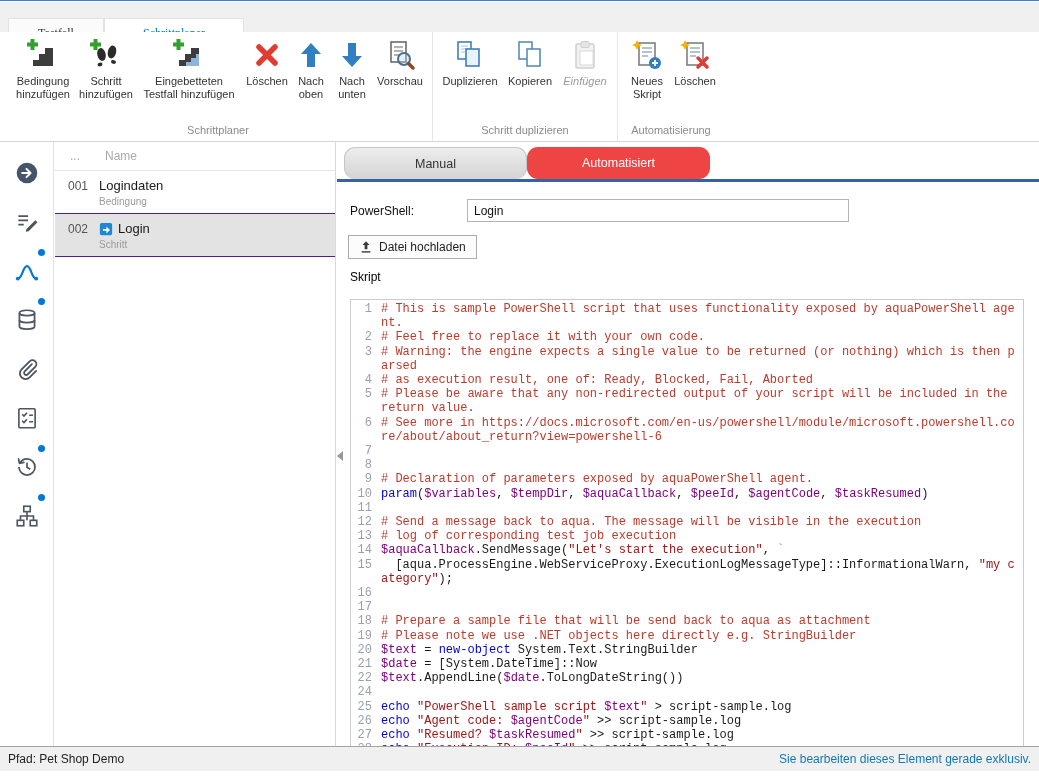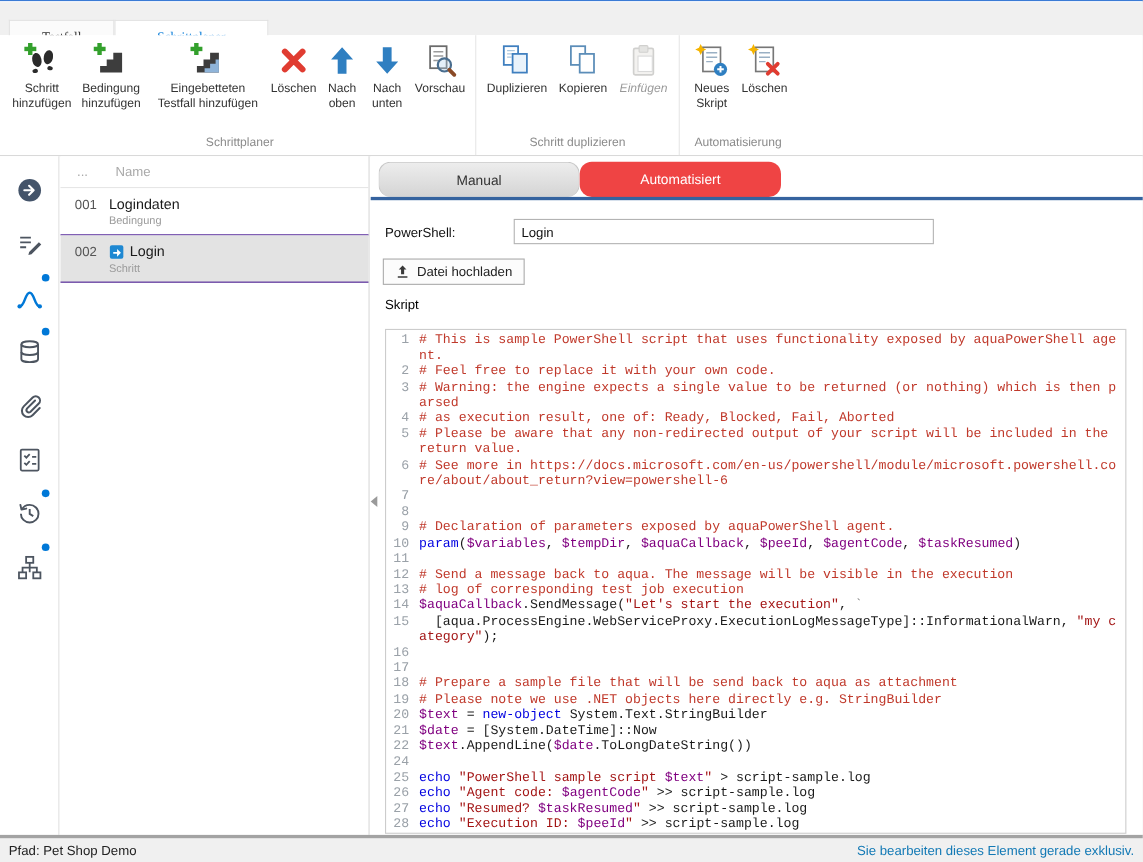--- a/index.html
+++ b/index.html
@@ -77,65 +77,65 @@
   .code-text { flex:1; font:12px/14.2px "Liberation Mono",monospace; white-space:pre-wrap;
                word-break:break-all; color:#111; }
   .tok-c { color:#c0392b; }
   .tok-s { color:#a31515; }
   .tok-k { color:#0000e0; }
   .tok-v { color:#800080; }
   .tok-o { color:#808080; }
   .tok-p { color:#1a1a1a; }
 
   
-  .status { position:absolute; left:0; right:0; bottom:0; height:25px; background:#f0f0f0;
-            border-top:3px solid #a3a3a3; display:flex; align-items:center; justify-content:space-between;
+  .status { position:absolute; left:0; right:0; bottom:13px; height:25px; background:#f0f0f0;
+            border-top:1px solid #a3a3a3; display:flex; align-items:center; justify-content:space-between;
             padding:0 8px; font-size:12px; }
   .status .l { color:#222; }
   .status .r { color:#1279b5; }
 </style>
 </head>
 <body>
 
 <div class="app">
 
   <div class="tabbar">
     <div class="wtab inactive">Testfall</div>
     <div class="wtab active">Schrittplaner</div>
   </div>
 
   <div class="ribbon">
 
     <div class="rgroup">
       <div class="btnrow">
+        <div class="rbtn" style="width:68px">
+          <svg class="ric" viewBox="0 0 32 32">
+            <path d="M6 27v-6h6v-6h6v-6h8v18z" fill="#3d3d3d"></path>
+            <g fill="#33a02c">
+                <rect x="3.5" y="0" width="4" height="11"></rect>
+                <rect x="0" y="3.5" width="11" height="4"></rect>
+              </g>
+          </svg>
+          <div class="rlbl">Bedingung hinzufügen</div>
+        </div>
         <div class="rbtn" style="width:58px">
           <svg class="ric" viewBox="0 0 32 32">
             <g fill="#2b2b2b">
               <ellipse cx="11.5" cy="15.5" rx="4.2" ry="6.5" transform="rotate(-12 11.5 15.5)"></ellipse>
               <ellipse cx="10" cy="25.5" rx="2.5" ry="1.9" transform="rotate(-12 10 25.5)"></ellipse>
               <ellipse cx="22" cy="13" rx="4.2" ry="6.5" transform="rotate(12 22 13)"></ellipse>
               <ellipse cx="23.5" cy="23" rx="2.5" ry="1.9" transform="rotate(12 23.5 23)"></ellipse>
             </g>
             <g fill="#33a02c">
                 <rect x="3.5" y="0" width="4" height="11"></rect>
                 <rect x="0" y="3.5" width="11" height="4"></rect>
               </g>
           </svg>
           <div class="rlbl">Schritt hinzufügen</div>
         </div>
-        <div class="rbtn" style="width:68px">
-          <svg class="ric" viewBox="0 0 32 32">
-            <path d="M6 27v-6h6v-6h6v-6h8v18z" fill="#3d3d3d"></path>
-            <g fill="#33a02c">
-                <rect x="3.5" y="0" width="4" height="11"></rect>
-                <rect x="0" y="3.5" width="11" height="4"></rect>
-              </g>
-          </svg>
-          <div class="rlbl">Bedingung hinzufügen</div>
-        </div>
         <div class="rbtn" style="width:108px">
           <svg class="ric" viewBox="0 0 32 32">
             <path d="M6 27v-6h6v-6h6v-6h8v18z" fill="#3d3d3d"></path>
             <path d="M13 27v-4h5v-4h5v-4h3v12z" fill="#8fb4d9"></path>
             <g fill="#33a02c">
                 <rect x="3.5" y="0" width="4" height="11"></rect>
                 <rect x="0" y="3.5" width="11" height="4"></rect>
               </g>
           </svg>
           <div class="rlbl">Eingebetteten Testfall hinzufügen</div>

